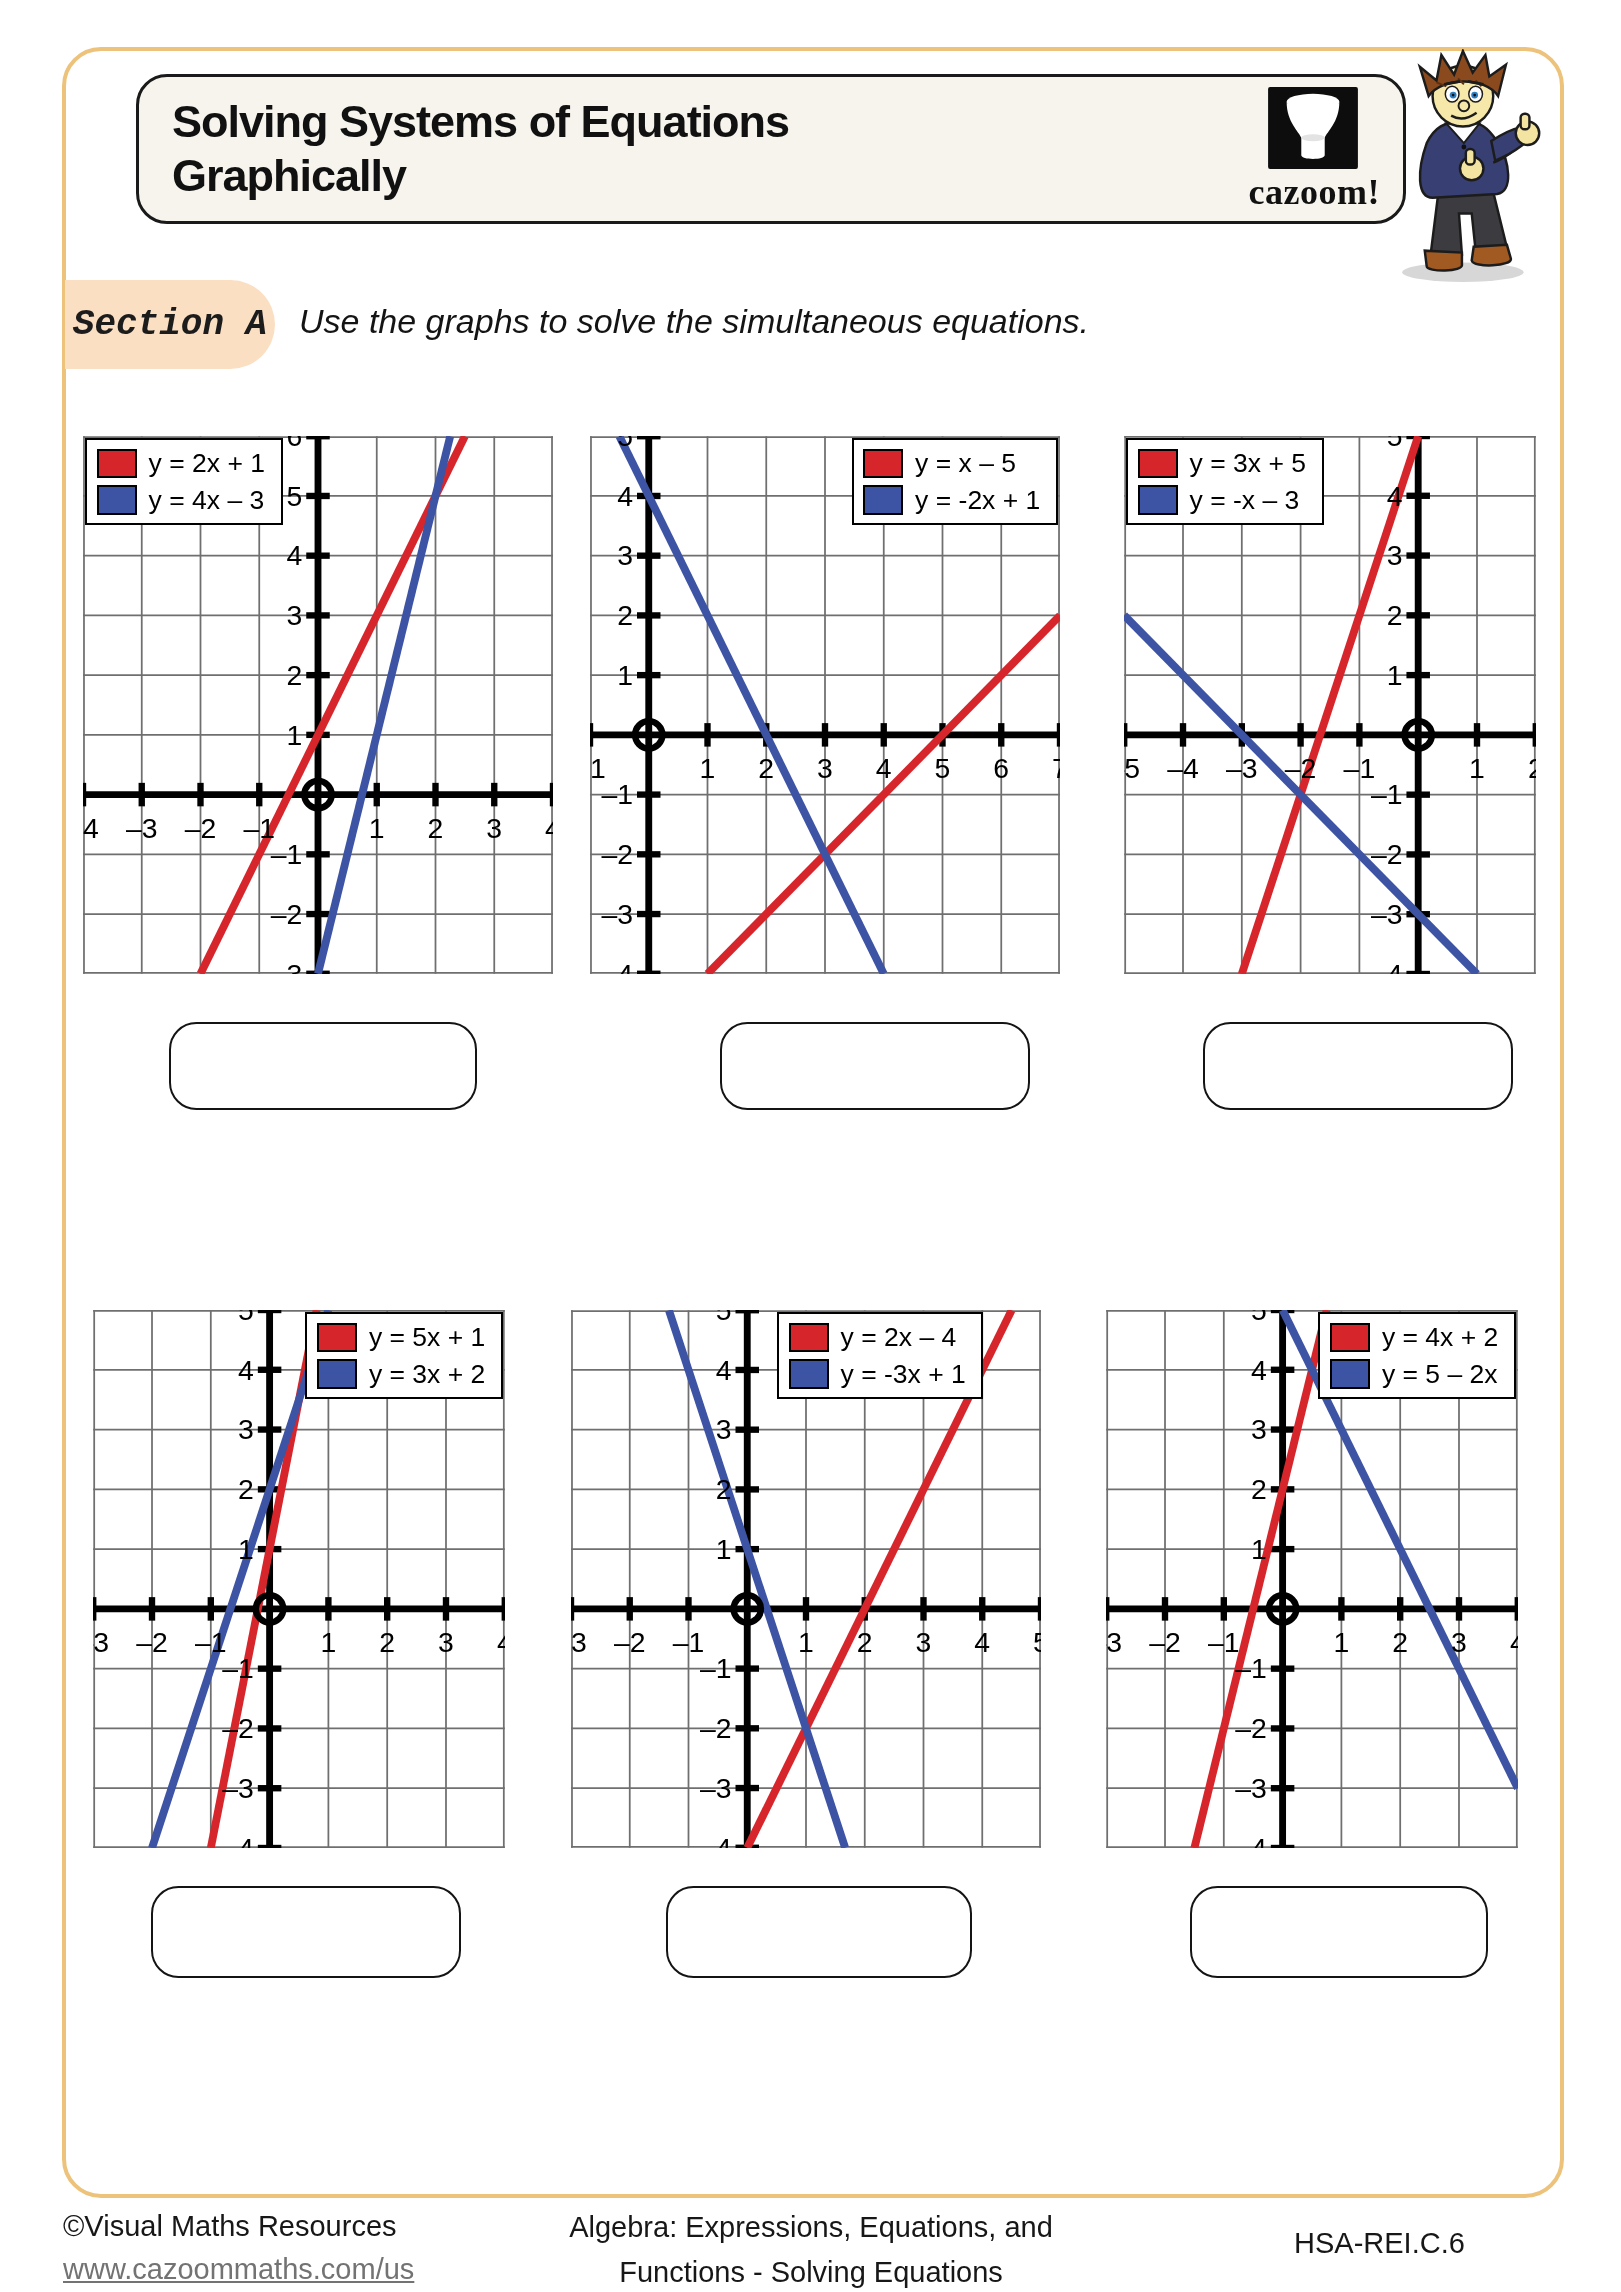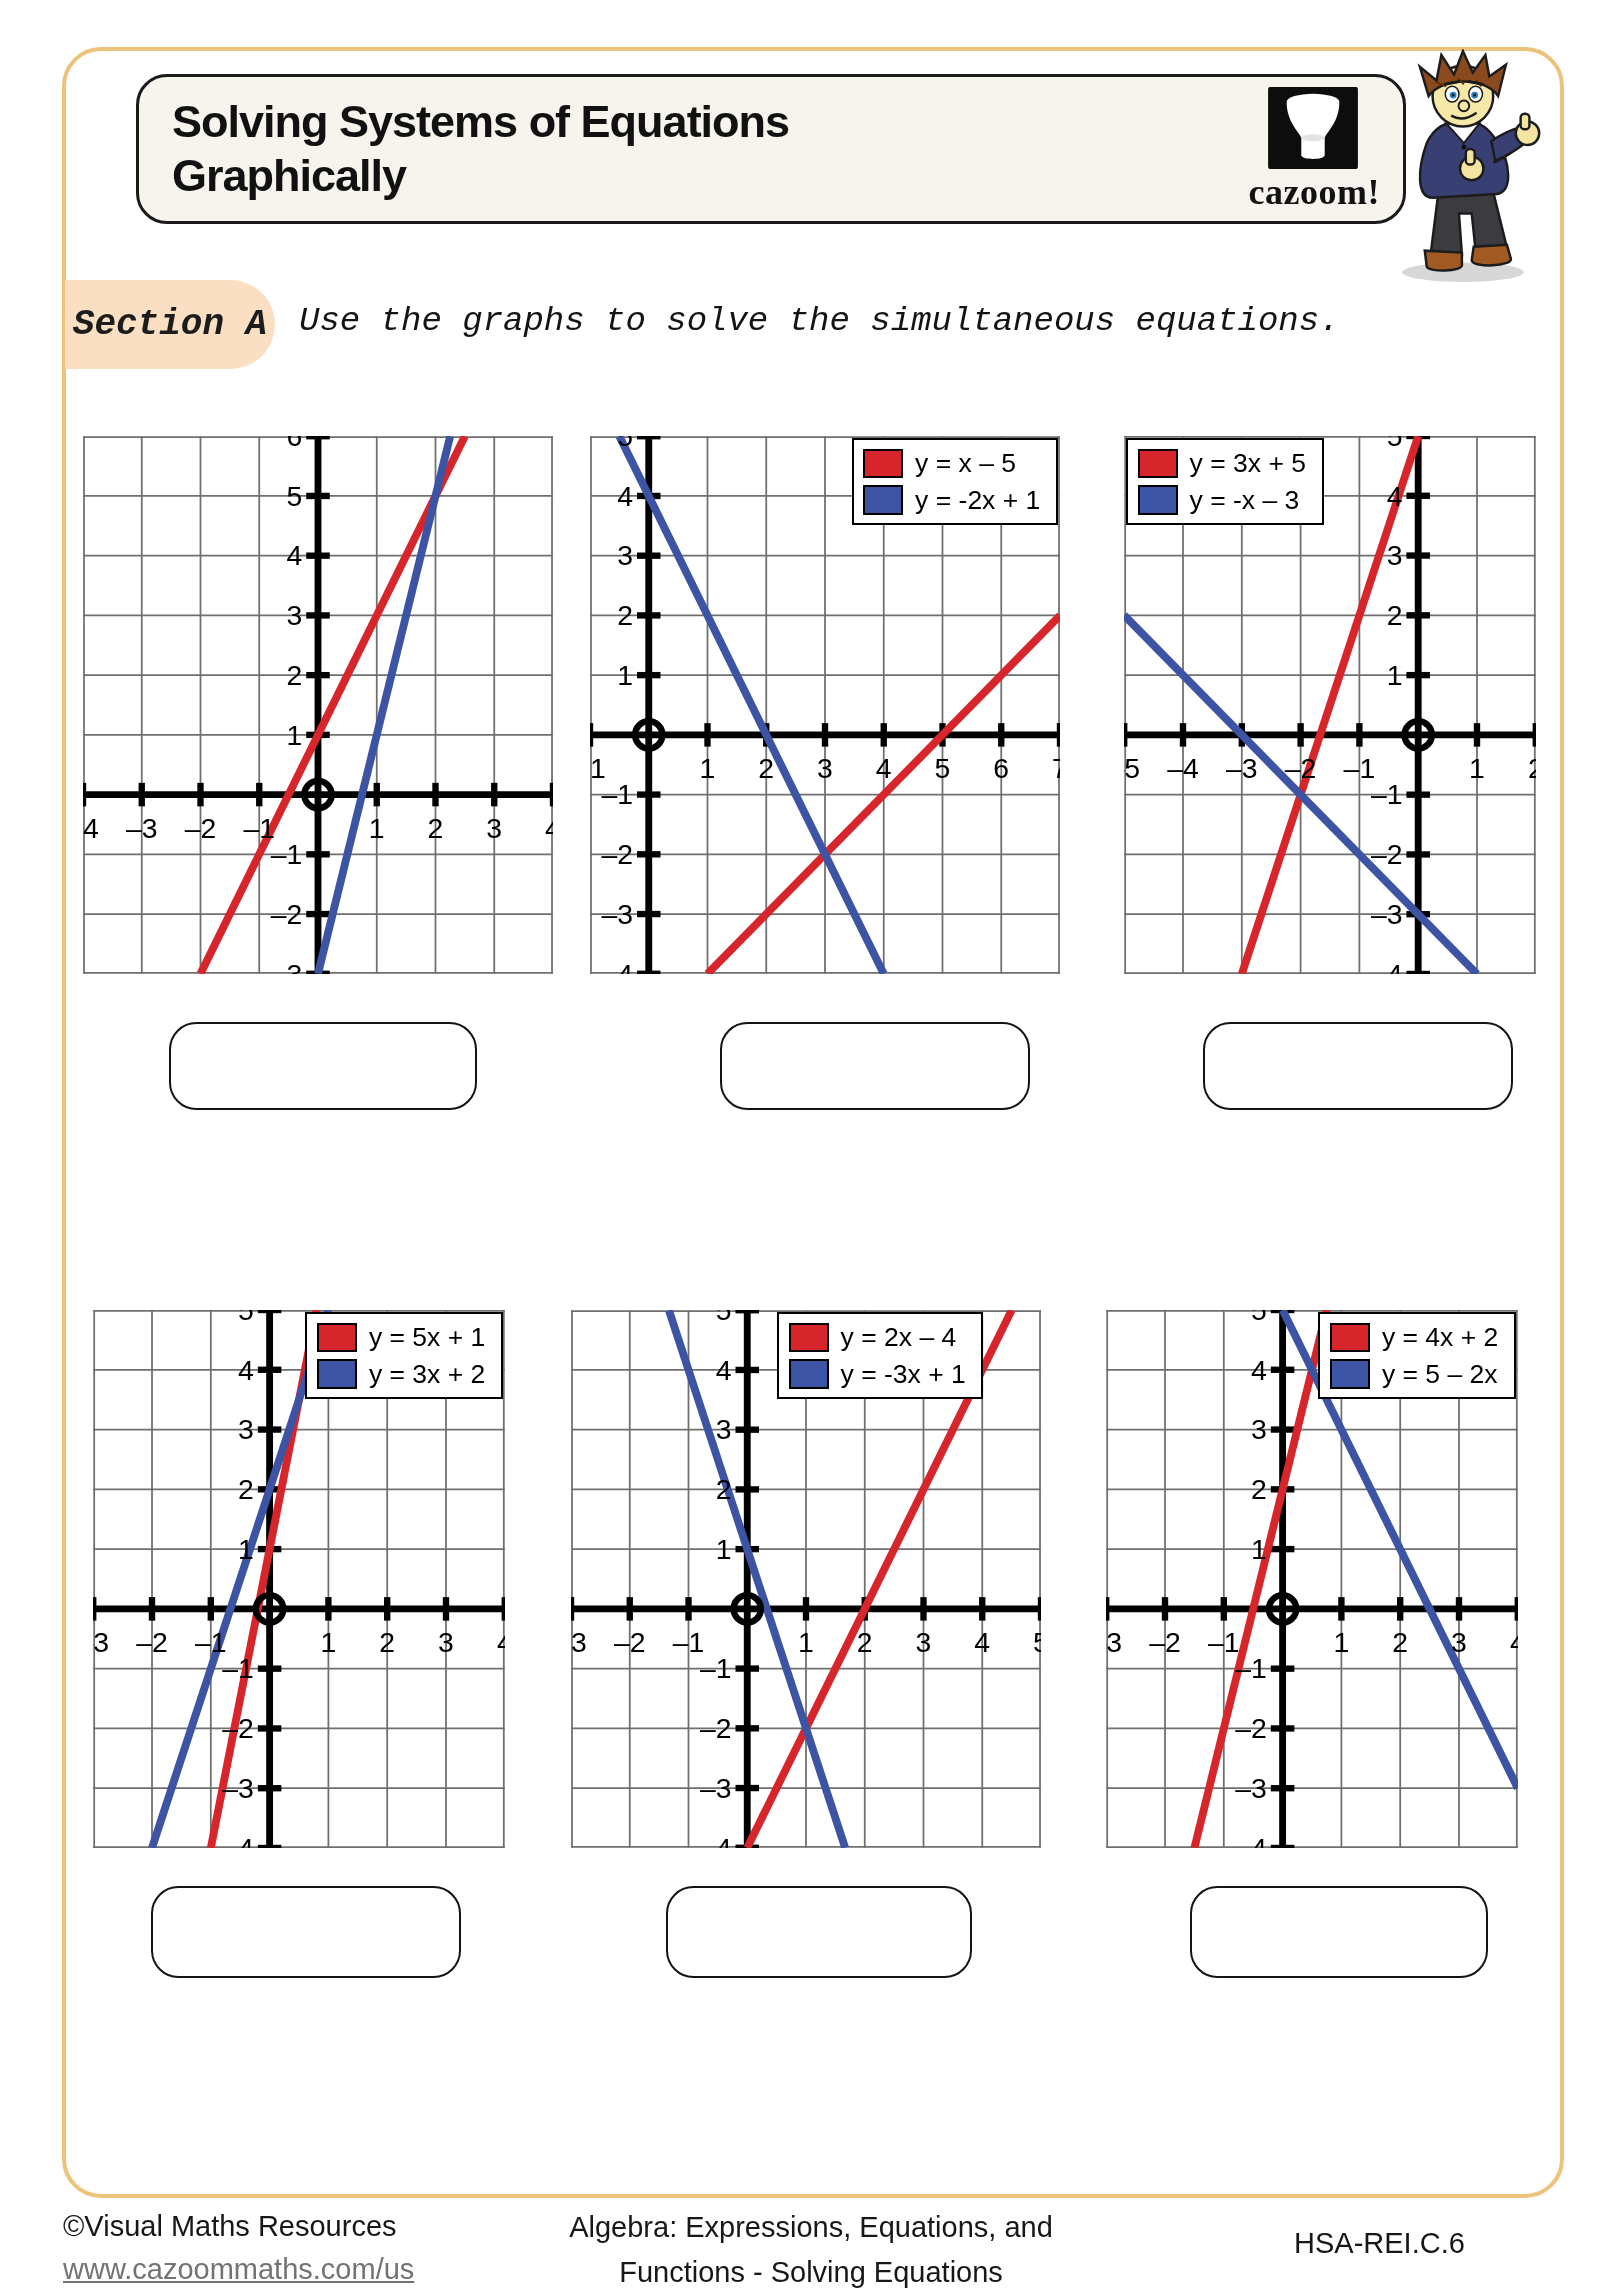--- a/index.html
+++ b/index.html
@@ -32,21 +32,21 @@
   .section-pill{
     position:absolute;left:65px;top:280px;width:210px;height:89px;
     border-radius:0 45px 45px 0;display:flex;align-items:center;justify-content:center;
   }
   .section-label{
     font-family:Liberation Mono, monospace;font-style:italic;font-weight:bold;
     font-size:36px;color:#1c1c1c;
   }
   .instruction{
     position:absolute;left:299px;top:302px;
-    font-family:Liberation Mono, monospace;font-style:italic;font-size:34px;color:#141414;
+    font-family:Liberation Sans, sans-serif;font-style:italic;font-size:34px;color:#141414;
   }
   
   .graph{position:absolute;overflow:hidden;background:#fff;}
   #g1{left:83px;top:436px;width:470px;height:538px}
   #g2{left:590px;top:436px;width:470px;height:538px}
   #g3{left:1124px;top:436px;width:412px;height:538px}
   #g4{left:93px;top:1310px;width:412px;height:538px}
   #g5{left:571px;top:1310px;width:470px;height:538px}
   #g6{left:1106px;top:1310px;width:412px;height:538px}
   .graph svg{position:absolute;left:0;top:0;}
@@ -197,20 +197,30 @@
         <text x="224" y="498" text-anchor="end">–2</text>
         <text x="224" y="437" text-anchor="end">–1</text>
         <text x="224" y="315" text-anchor="end">1</text>
         <text x="224" y="254" text-anchor="end">2</text>
         <text x="224" y="193" text-anchor="end">3</text>
         <text x="224" y="132" text-anchor="end">4</text>
         <text x="224" y="71" text-anchor="end">5</text>
         <text x="224" y="10" text-anchor="end">6</text>
       </g>
     </svg>
+    <div class="legend tl">
+      <div class="legend-row">
+        <span class="swatch" style="background: rgb(214, 38, 44);"></span>
+        <span class="legend-label">y = 2x + 1</span>
+      </div>
+      <div class="legend-row">
+        <span class="swatch" style="background: rgb(61, 83, 164);"></span>
+        <span class="legend-label">y = 4x – 3</span>
+      </div>
+    </div>
   </div>
 <div class="graph" id="g2">
     <svg width="470" height="538" viewBox="0 0 480 549">
       <rect x="0" y="0" width="480" height="549" fill="#ffffff"></rect>
       <g stroke="#6f6f6f" stroke-width="1.8">
         <line x1="1" y1="0" x2="1" y2="549"></line>
         <line x1="60" y1="0" x2="60" y2="549"></line>
         <line x1="120" y1="0" x2="120" y2="549"></line>
         <line x1="180" y1="0" x2="180" y2="549"></line>
         <line x1="240" y1="0" x2="240" y2="549"></line>

